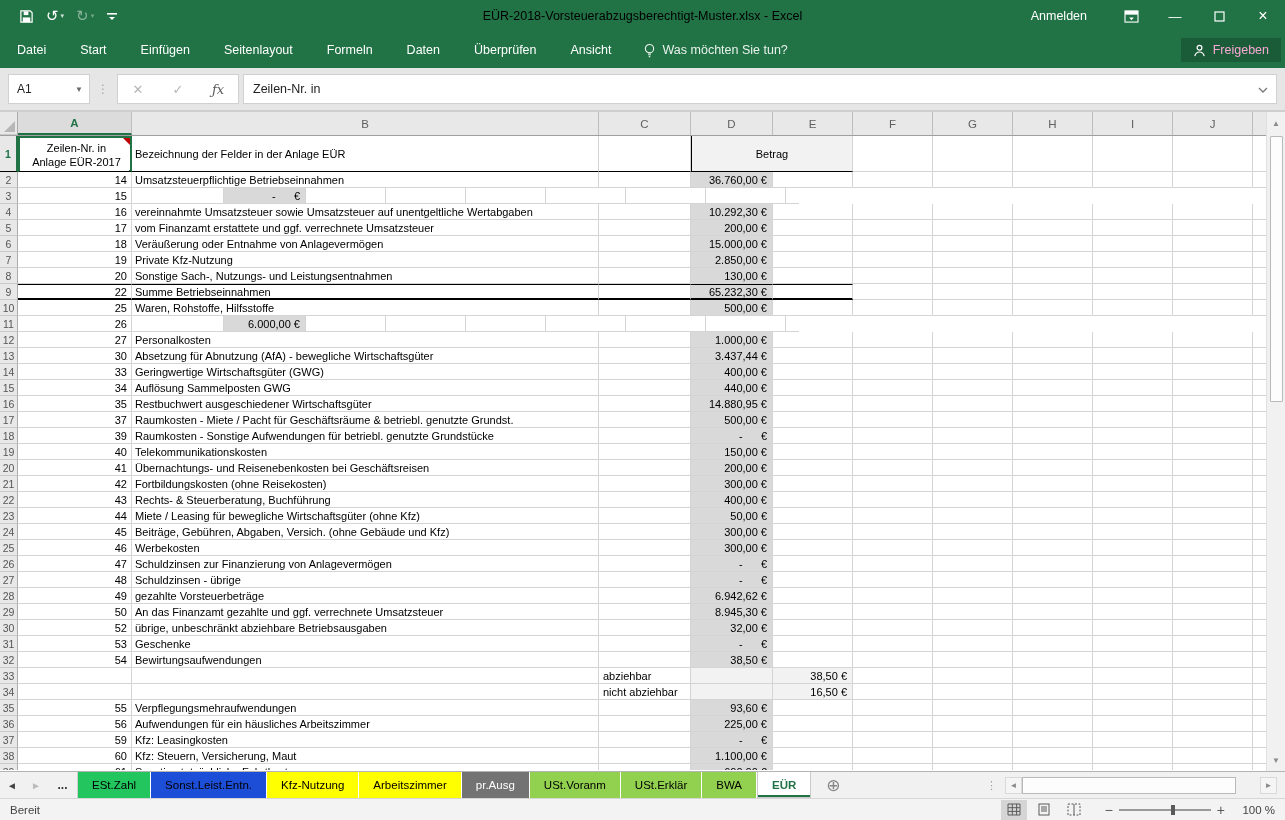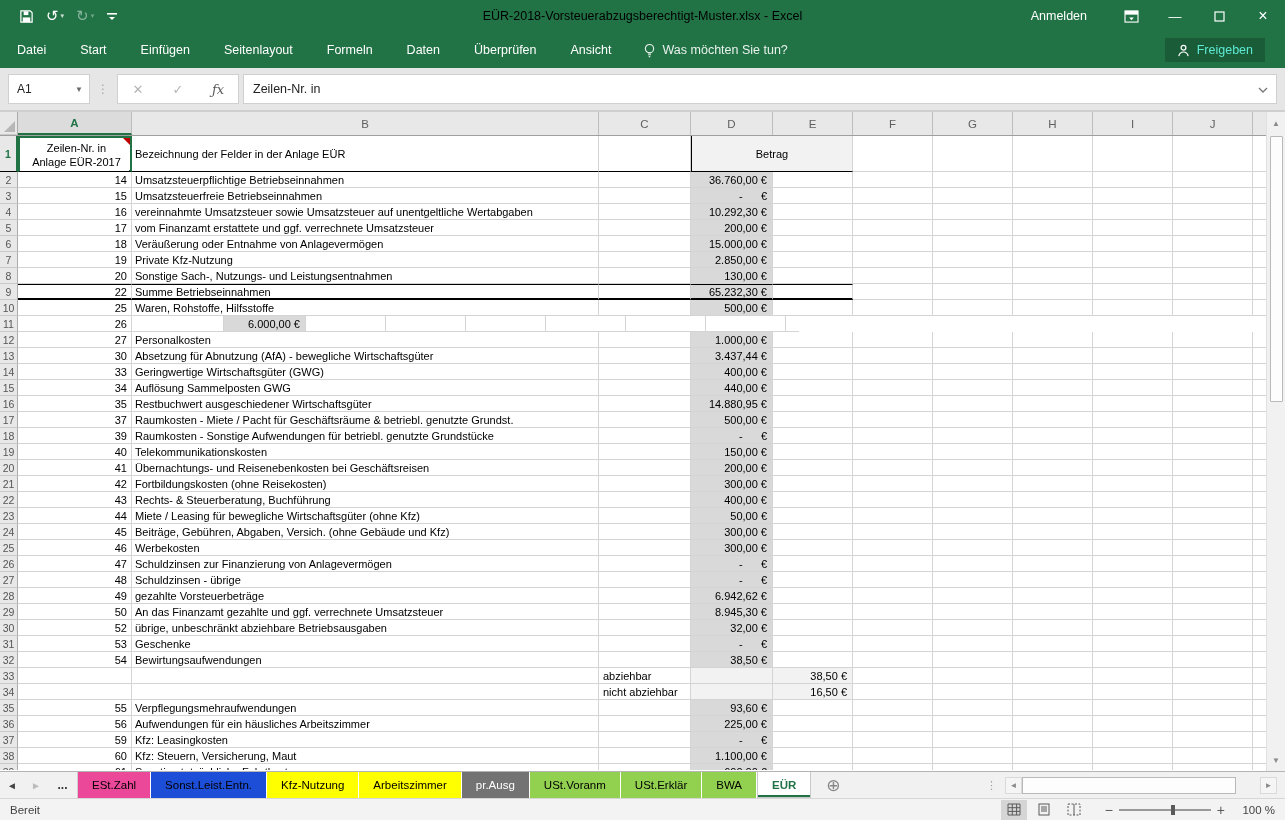--- a/index.html
+++ b/index.html
@@ -23,22 +23,22 @@
   .winbtn { width:44px; height:100%; display:flex; align-items:center;
     justify-content:center; font-size:13px; }
   .ribbon-display svg{ display:block; }
 
   
   .ribbon { position:absolute; top:32px; left:0; width:100%; height:36px;
     background:#217346; display:flex; align-items:center; }
   .rtab { color:#fff; font-size:12.5px; padding:9px 17px; white-space:nowrap; }
   .tellme { display:flex; align-items:center; gap:7px; color:#e8f1ec;
     font-size:12.5px; padding:9px 14px; }
-  .share-btn { margin-left:auto; margin-right:20px; background:#1a5c38;
-    color:#5eead4; font-size:12.5px; display:flex; align-items:center; gap:7px;
+  .share-btn { margin-left:auto; margin-right:4px; background:#1a5c38;
+    color:#f9a8d4; font-size:12.5px; display:flex; align-items:center; gap:7px;
     padding:5px 12px; }
 
   
   .fbar { position:absolute; top:68px; left:0; width:100%; height:44px;
     background:#e6e6e6; border-bottom:2px solid #cfcfcf;
     display:flex; align-items:center; }
   .namebox { width:82px; height:30px; background:#fff; border:1px solid #d0d0d0;
     margin-left:8px; display:flex; align-items:center; font-size:12px;
     color:#222; padding-left:8px; }
   .namebox .nb-caret { margin-left:auto; margin-right:6px; font-size:8px; color:#6a6a6a; }
@@ -292,21 +292,20 @@
           <div class="cell cf"></div>
           <div class="cell cg"></div>
           <div class="cell chh"></div>
           <div class="cell ci"></div>
           <div class="cell cj"></div>
           <div class="cell ck"></div>
         </div>
         <div class="g-row">
           <div class="cell gut">3</div>
           <div class="cell ca">15</div>
-          <div class="cell cb">Umsatzsteuerfreie Betriebseinnahmen</div>
           <div class="cell cc"></div>
           <div class="cell cd">-&nbsp;&nbsp;&nbsp;&nbsp;&nbsp;&nbsp;€</div>
           <div class="cell ce"></div>
           <div class="cell cf"></div>
           <div class="cell cg"></div>
           <div class="cell chh"></div>
           <div class="cell ci"></div>
           <div class="cell cj"></div>
           <div class="cell ck"></div>
         </div>
@@ -820,21 +819,21 @@
     <div class="vs-arrow">▲</div>
     <div class="vs-thumb"></div>
     <div class="vs-fill"></div>
     <div class="vs-arrow">▼</div>
   </div>
 
   <div class="tabbar">
     <span class="nav-arrow">◄</span>
     <span class="nav-arrow dim2">►</span>
     <span class="stab-more">...</span>
-    <span class="stab" style="background: #ec4899; color: rgb(0, 0, 0);">ESt.Zahl</span>
+    <span class="stab" style="background: #22c55e; color: rgb(0, 0, 0);">ESt.Zahl</span>
     <span class="stab" style="background: #1d4ed8; color: rgb(0, 0, 0);">Sonst.Leist.Entn.</span>
     <span class="stab" style="background: rgb(255, 255, 0); color: rgb(0, 0, 0);">Kfz-Nutzung</span>
     <span class="stab" style="background: rgb(255, 255, 0); color: rgb(0, 0, 0);">Arbeitszimmer</span>
     <span class="stab" style="background: #737373; color: rgb(255, 255, 255);">pr.Ausg</span>
     <span class="stab" style="background: rgb(146, 208, 80); color: rgb(0, 0, 0);">USt.Voranm</span>
     <span class="stab" style="background: rgb(146, 208, 80); color: rgb(0, 0, 0);">USt.Erklär</span>
     <span class="stab" style="background: rgb(146, 208, 80); color: rgb(0, 0, 0);">BWA</span>
     <span class="stab active">EÜR</span>
     <span class="addsheet">⊕</span>
     <span class="tb-spacer"></span>

